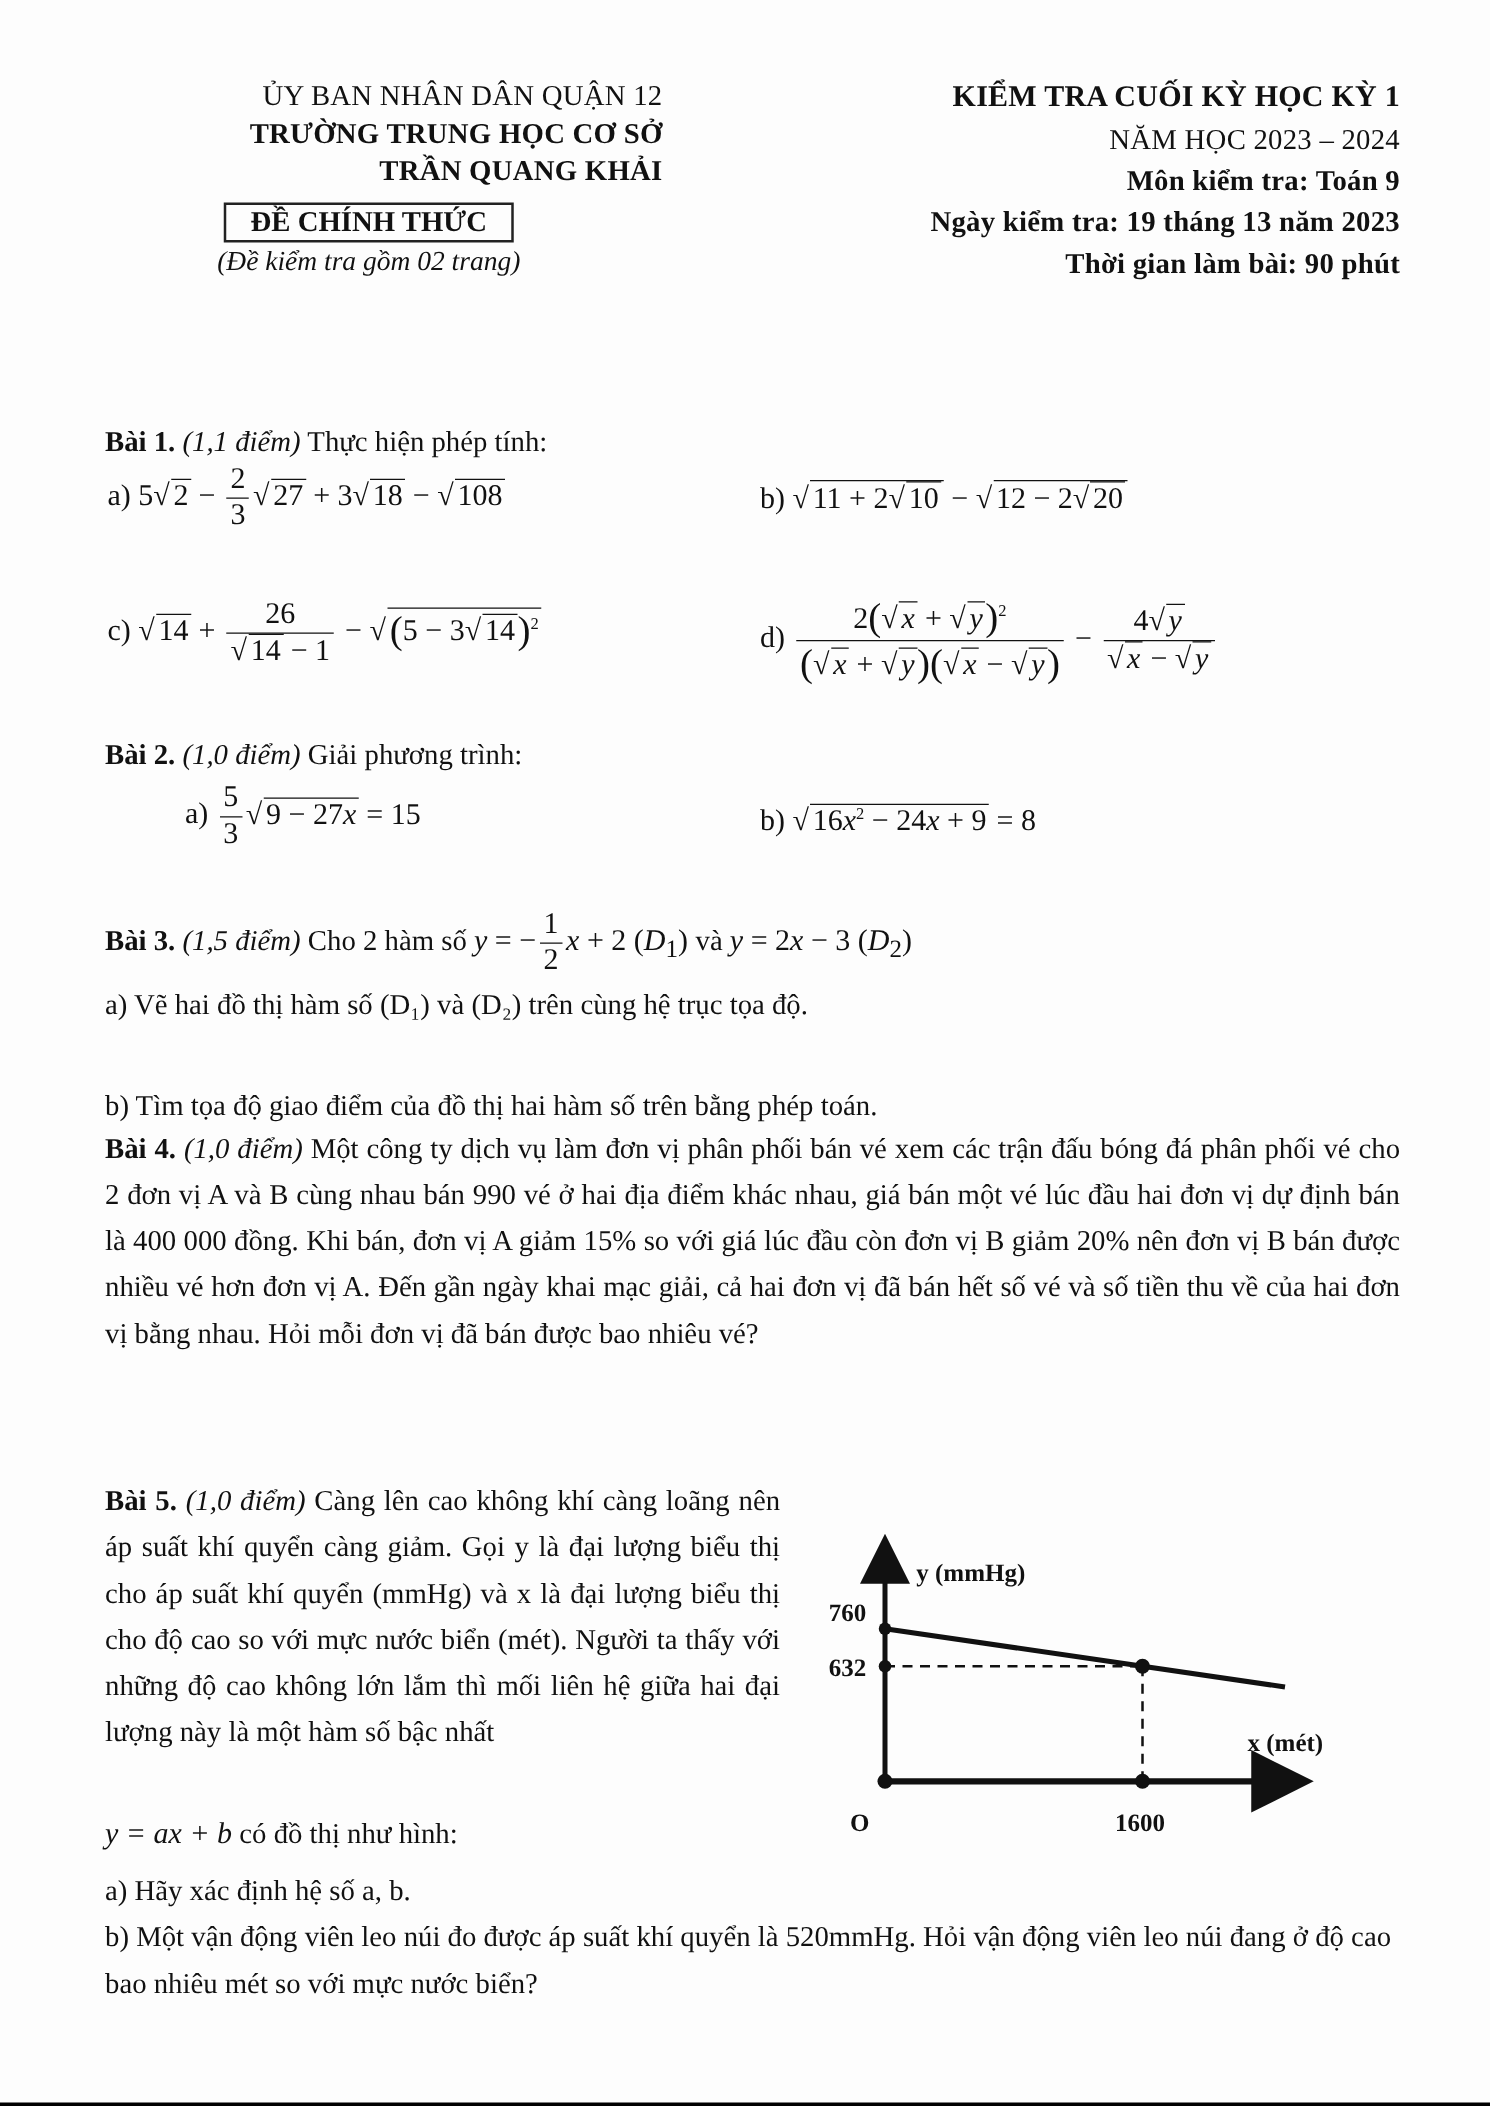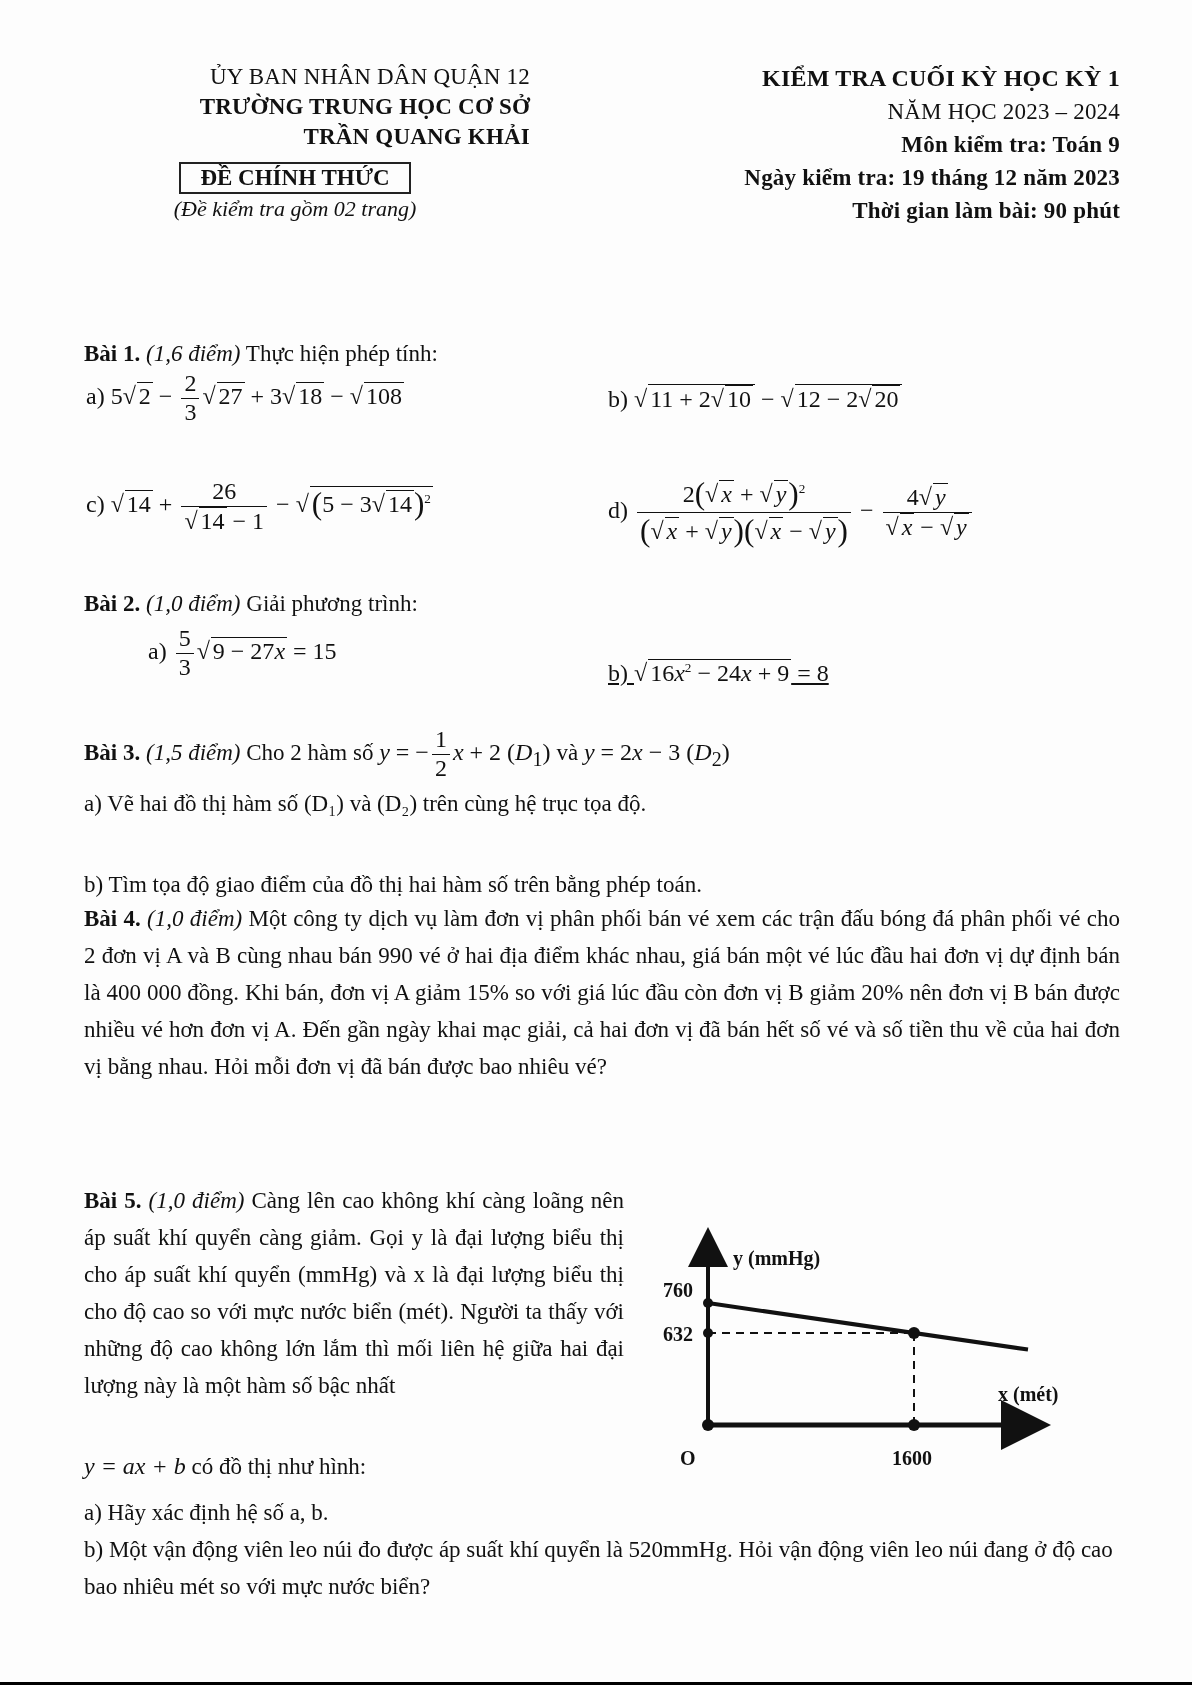--- a/index.html
+++ b/index.html
@@ -40,27 +40,27 @@
   <div class="hdr-line">TRƯỜNG TRUNG HỌC CƠ SỞ</div>
   <div class="hdr-line">TRẦN QUANG KHẢI</div>
   <div class="official-box">ĐỀ CHÍNH THỨC</div>
   <div class="hdr-note">(Đề kiểm tra gồm 02 trang)</div>
 </div>
 
 <div class="abs hdr-right">
   <div class="hdr-line big">KIỂM TRA CUỐI KỲ HỌC KỲ 1</div>
   <div class="hdr-line normal">NĂM HỌC 2023 – 2024</div>
   <div class="hdr-line">Môn kiểm tra: Toán 9</div>
-  <div class="hdr-line">Ngày kiểm tra: 19 tháng 12 năm 2023</div>
+  <div class="hdr-line">Ngày kiểm tra: 19 tháng 13 năm 2023</div>
   <div class="hdr-line">Thời gian làm bài: 90 phút</div>
 </div>
 
 <div class="abs text" style="left:84px; top:335px;">
   <span class="b">Bài 1.</span>
-  <span class="italic">(1,6 điểm)</span>
+  <span class="italic">(1,1 điểm)</span>
   <span>Thực hiện phép tính:</span>
 </div>
 
 <div class="abs math" style="left:86px; top:370px;">
   <span>a)</span>
   <span>
     5<span class="sqrt">√<span class="rad">2</span></span> −
     <span class="frac">
         <span class="num">2</span>
         <span class="den">3</span>
@@ -113,21 +113,21 @@
 <div class="abs math" style="left:148px; top:625px;">
   <span>a)</span>
   <span>
     <span class="frac">
         <span class="num">5</span>
         <span class="den">3</span>
       </span><span class="sqrt">√<span class="rad">9 − 27<span class="mi">x</span></span></span> = 15
   </span>
 </div>
 
-<div class="abs math" style="left:608px; top:659px;text-decoration:underline;">
+<div class="abs math" style="left:608px; top:643px;">
   <span>b)</span>
   <span>
     <span class="sqrt">√<span class="rad">16<span class="mi">x</span><sup class="pw">2</sup> − 24<span class="mi">x</span> + 9</span></span> = 8
   </span>
 </div>
 
 <div class="abs text" style="left:84px; top:726px;">
   <span class="b">Bài 3.</span>
   <span class="italic">(1,5 điểm)</span>
   <span>Cho 2 hàm số</span>

